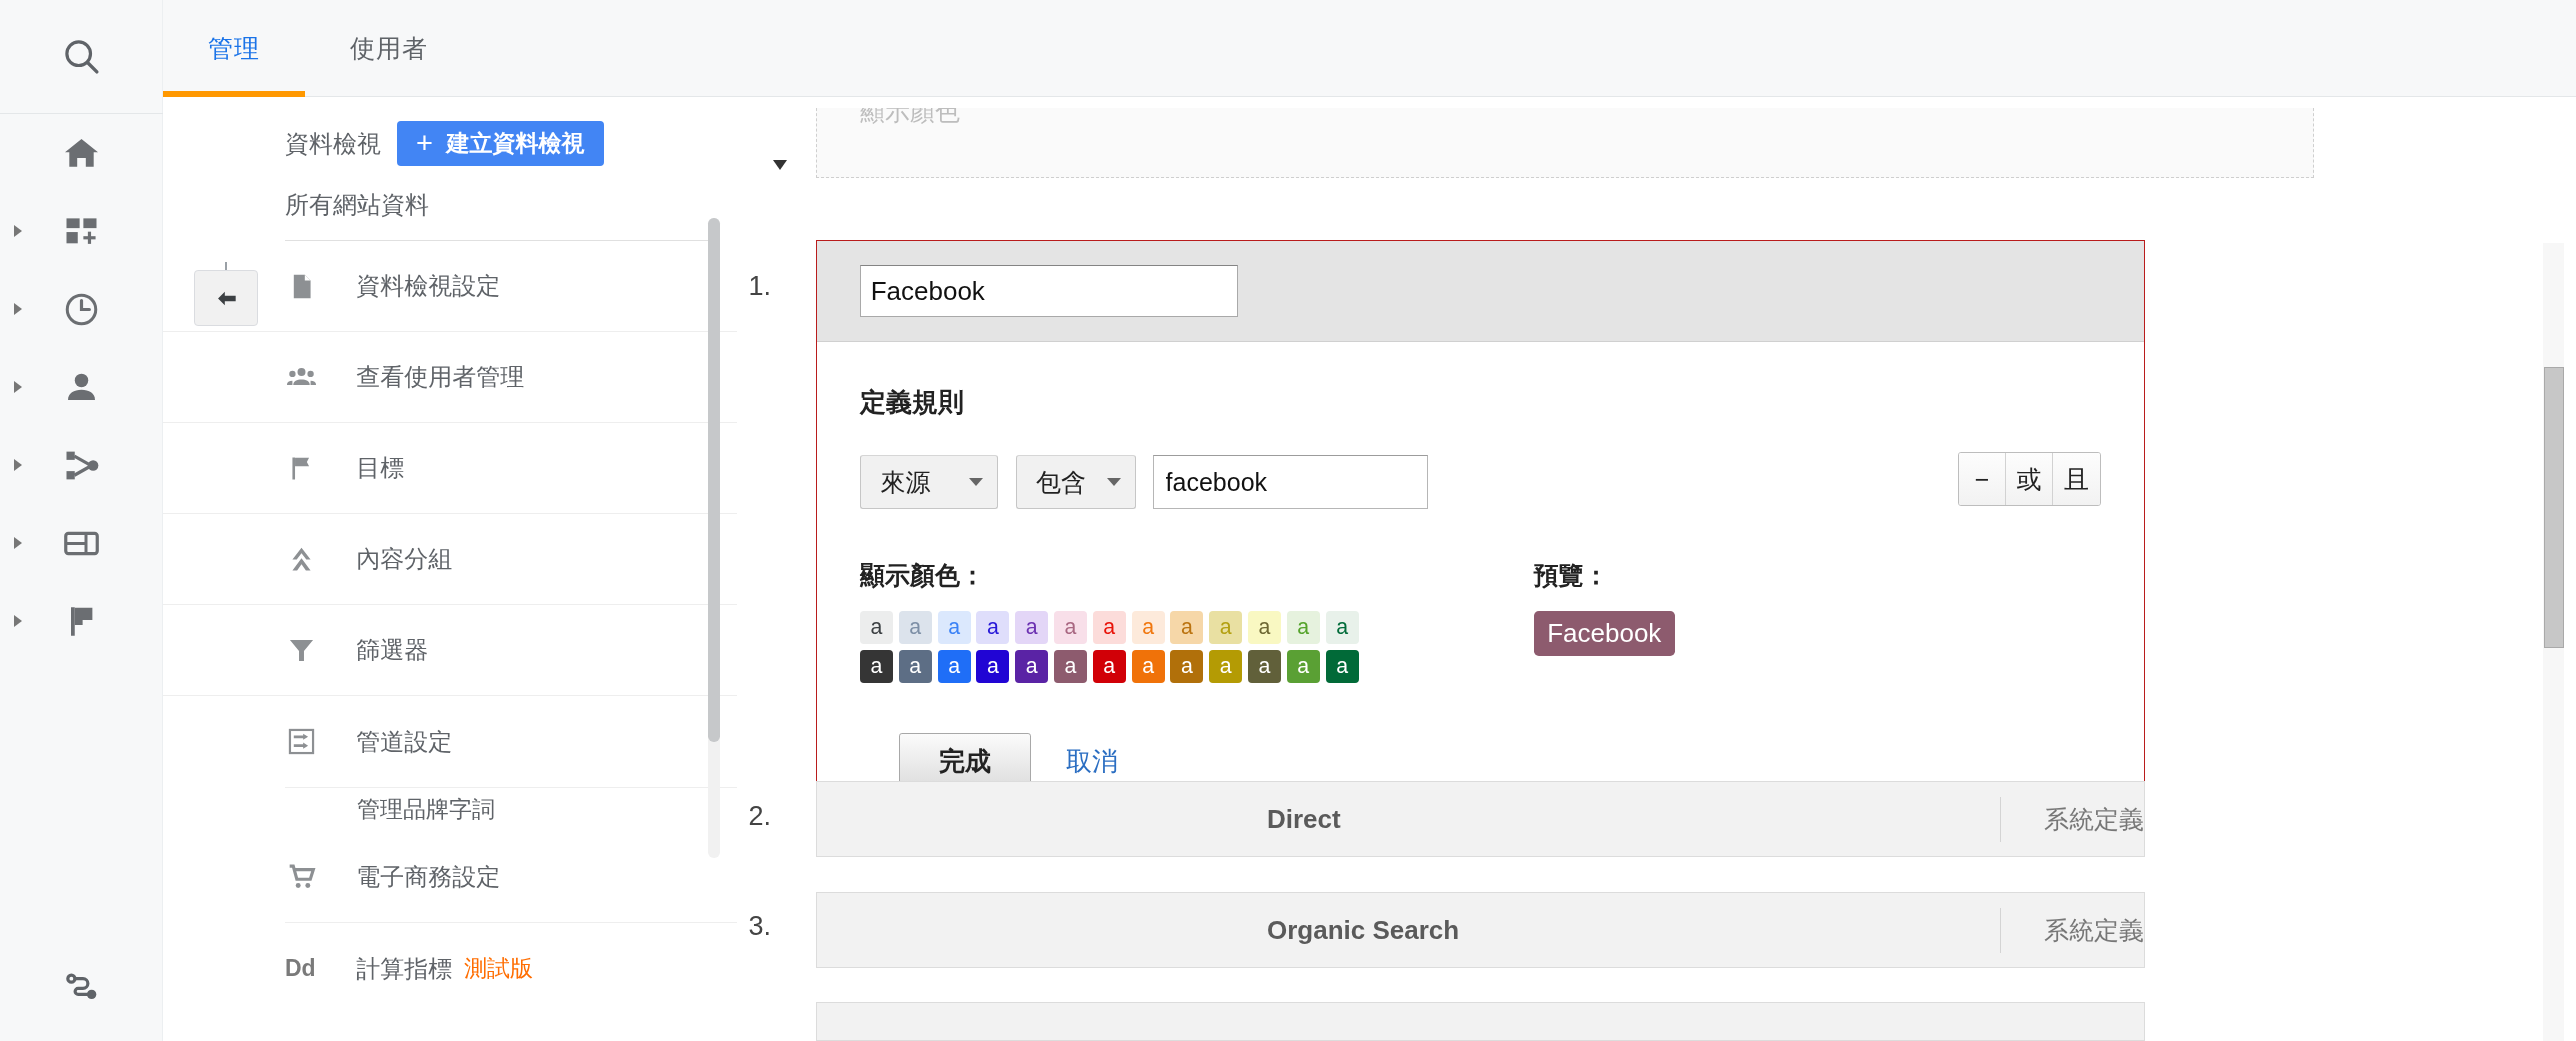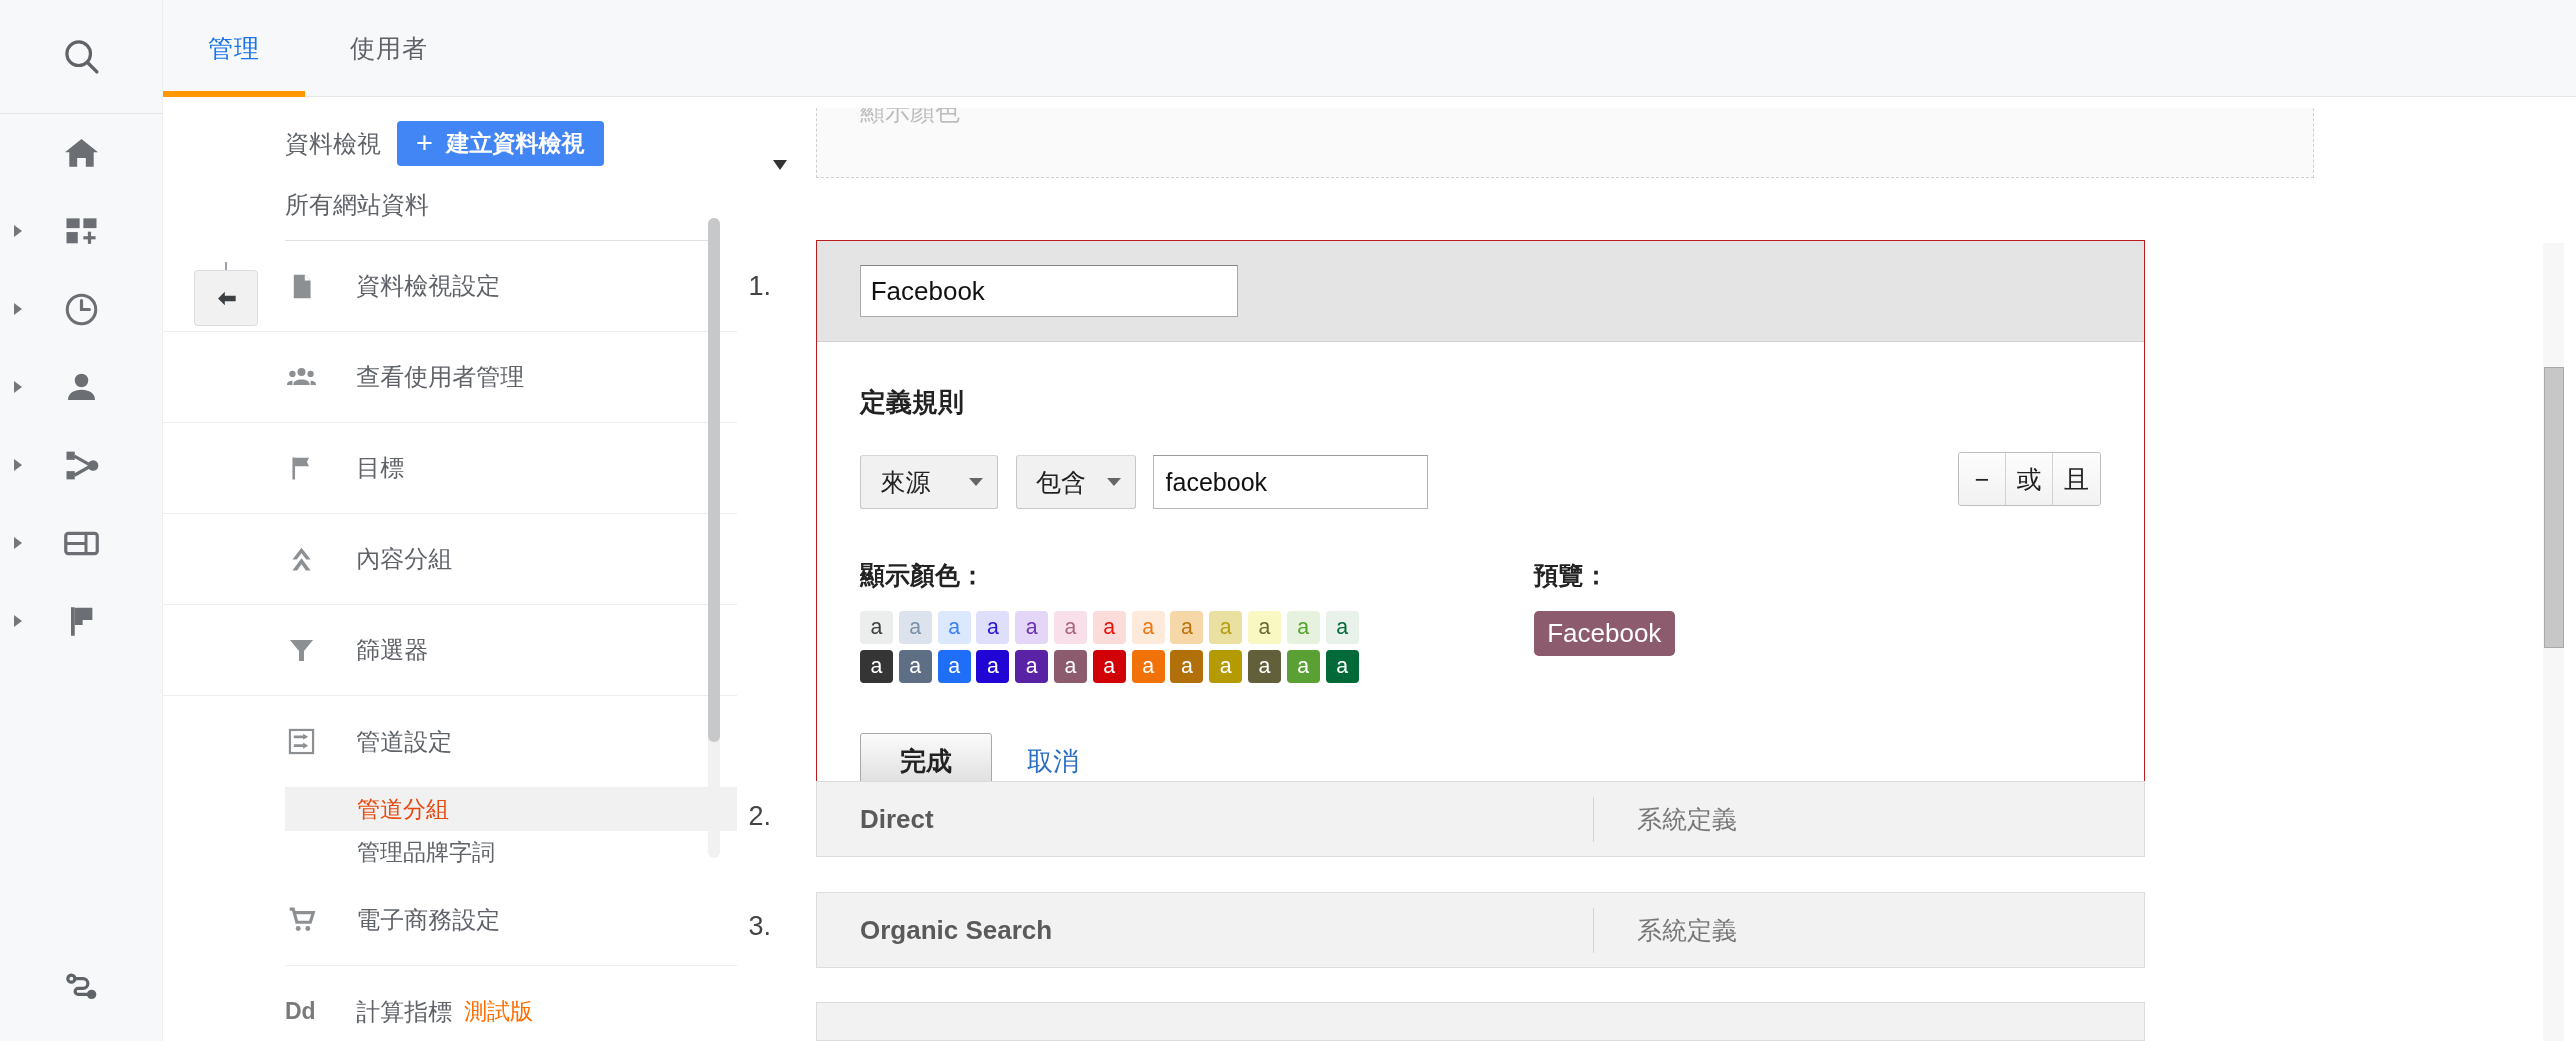--- a/index.html
+++ b/index.html
@@ -220,28 +220,29 @@
     color: #fff; font-size: 26px; font-family: "Liberation Sans", sans-serif;
   }
 
   .actions { display: flex; align-items: center; gap: 35px; margin-top: 50px; }
   .btn-done {
     height: 56px; min-width: 132px; padding: 0 23px;
     background: linear-gradient(#fbfbfb,#dddddd);
     border: 1px solid #a8a8a8; border-radius: 2.9px;
     font-size: 26px; font-weight: bold; color: #222; cursor: pointer;
     font-family: "Liberation Sans", sans-serif;
+    margin-left: 39px;
   }
   .link-cancel { font-size: 26px; color: #2b6ec2; cursor: pointer; }
 
   
   .ch-row {
     position: absolute; left: 79px; width: 1329px; height: 76px;
     background: #f2f2f2; border: 1px solid #dcdcdc; display: flex;
-    align-items: center; cursor: pointer;
+    align-items: center; cursor: pointer; justify-content: flex-end;
   }
   .ch-name {
     width: 776px; padding-left: 43px; font-size: 26px; font-weight: bold;
     color: #5a5a5a;
   }
   .ch-sep { width: 1px; height: 45px; background: #d4d4d4; }
   .ch-def { padding-left: 43px; font-size: 25px; color: #777; }
 
   
   .main-scroll {
@@ -433,23 +434,20 @@
             <path d="M6.4 8.6h7.6M6.4 15h7.6" stroke="#8d9093" stroke-width="2"></path>
             <path d="M13.2 6.4 16.8 8.6l-3.6 2.2zM13.2 12.8 16.8 15l-3.6 2.2z" fill="#8d9093"></path>
           </svg>
         </span>
         <span class="nav-label">管道設定</span>
       </div>
 
       <div style="height:1px;background:#eee;margin-left:122px;"></div>
 
       <div class="nav-sublist">
-        <div class="nav-subitem active">
-          <span>管道分組</span>
-        </div>
         <div class="nav-subitem">
           <span>管理品牌字詞</span>
         </div>
       </div>
 
       <div class="nav-item noborder">
         <span class="nav-ico">
           <svg width="33" height="33" viewBox="0 0 24 24">
             <path d="M3.4 4.4h2.6l2.6 9.6h9.8l2.2-7H7.6" fill="none" stroke="#8d9093" stroke-width="2.3"></path>
             <circle cx="9.6" cy="18.6" r="1.8" fill="#8d9093"></circle>

